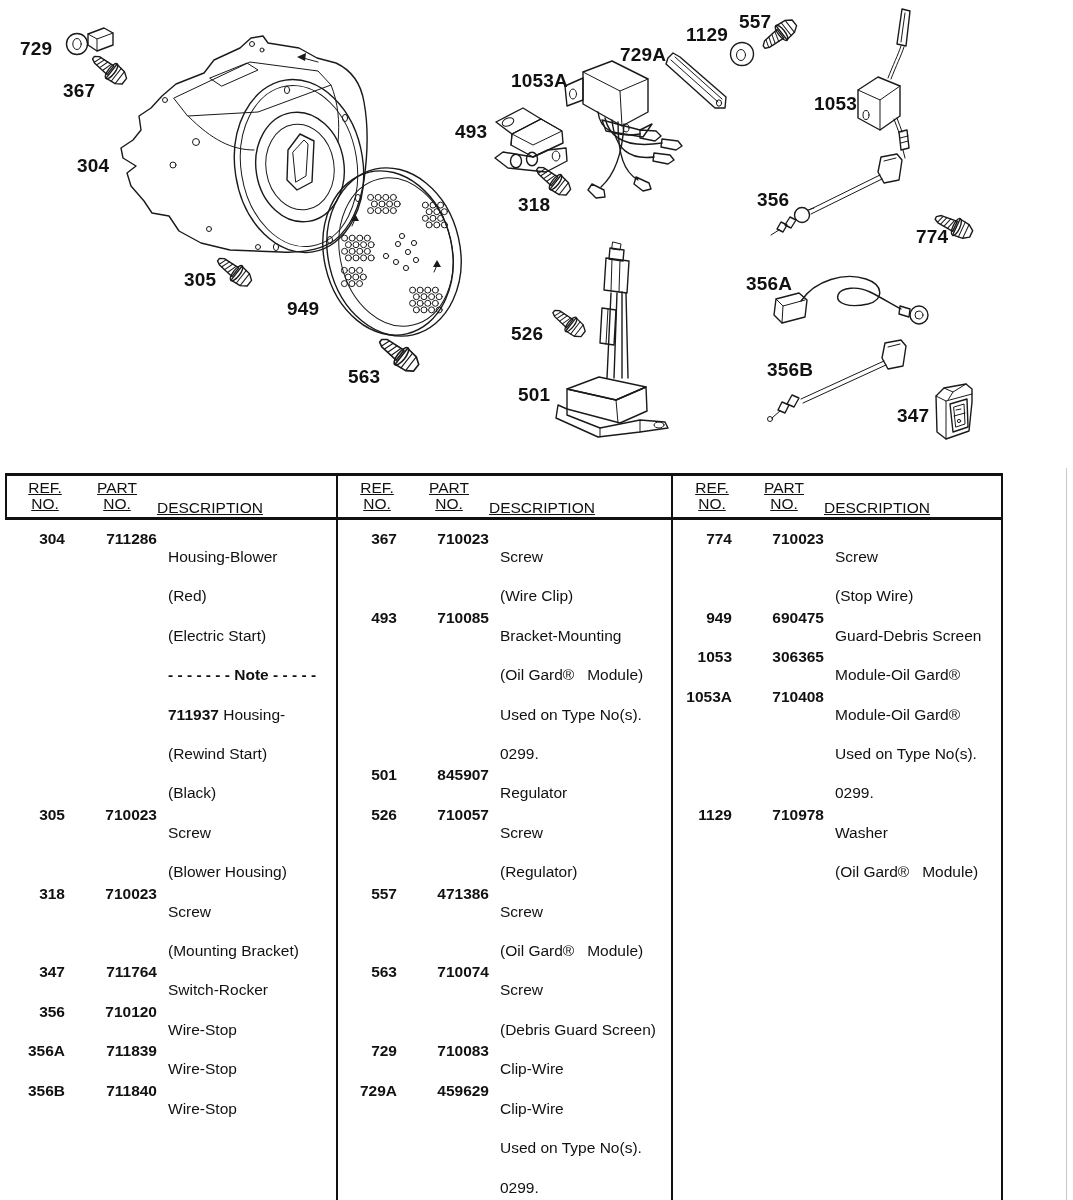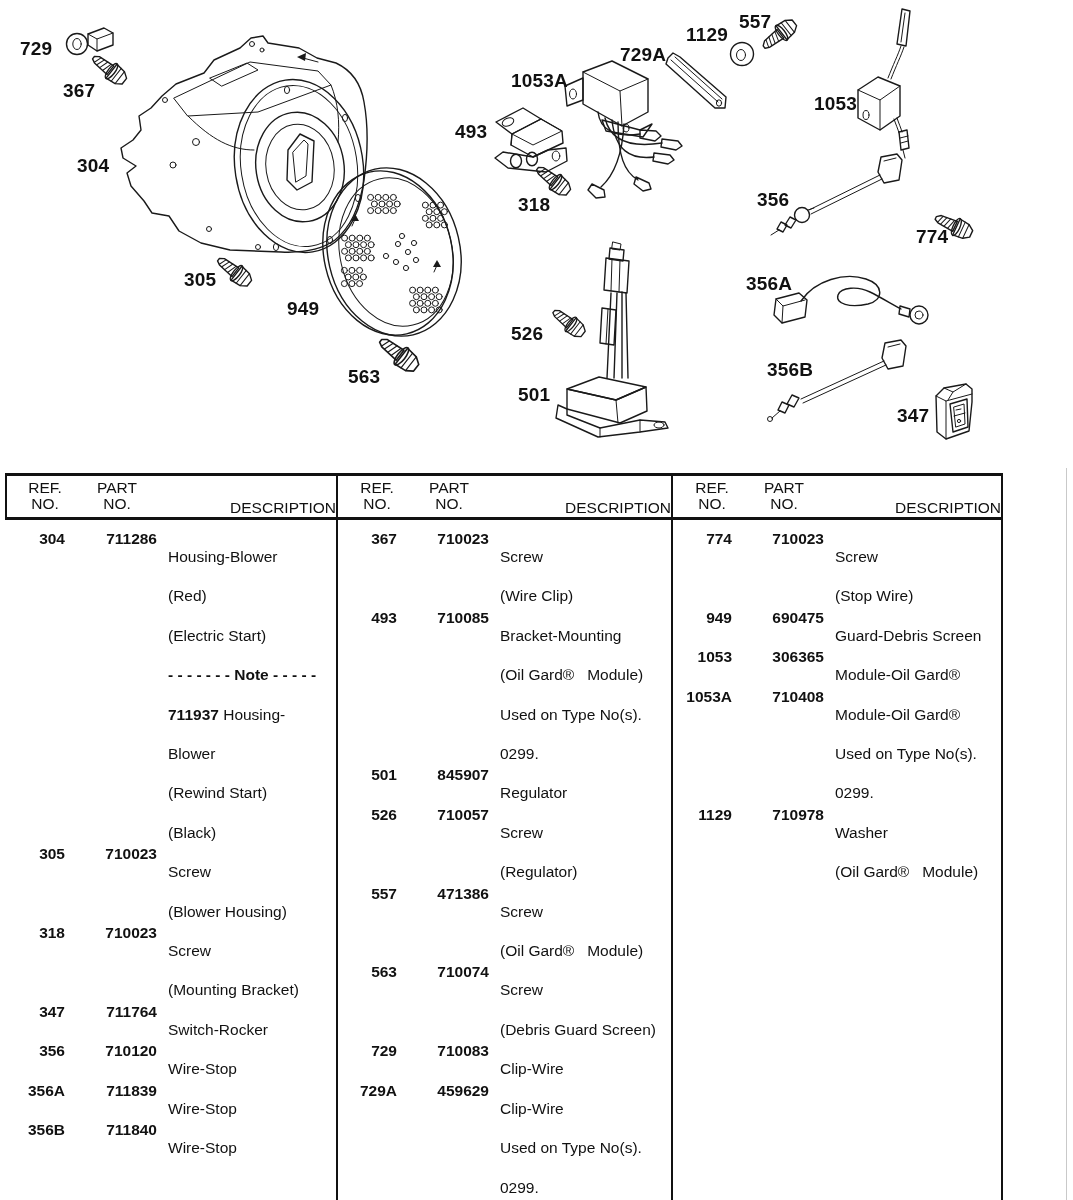--- a/index.html
+++ b/index.html
@@ -6,24 +6,24 @@
   body{width:1073px;height:1200px;font-family:"Liberation Sans",sans-serif;color:#111;}
   .page{position:relative;width:1073px;height:1200px;overflow:hidden;background:#fff;}
   .diagram{position:absolute;left:0;top:0;width:1073px;height:470px;}
   .diagram svg{position:absolute;left:0;top:0;}
   .callout{position:absolute;font-weight:bold;font-size:19px;letter-spacing:.2px;color:#111;white-space:nowrap;}
   
   .tline{position:absolute;background:#111;}
   .tcol{position:absolute;top:473px;box-sizing:border-box;}
   .thead{display:grid;grid-template-columns:60px 92px auto;height:44px;padding-top:7px;box-sizing:border-box;
          font-size:15.5px;line-height:16px;}
-  .thead .hc{text-align:center;}
+  .thead .hc{text-align:center;text-decoration:underline;}
   .thead .h-ref{padding-left:20px;}
   .thead .h-part{padding-left:12px;}
-  .thead .h-desc{display:flex;align-items:flex-end;justify-content:flex-end;padding-bottom:1px;}
+  .thead .h-desc{display:flex;align-items:flex-end;justify-content:flex-start;padding-bottom:1px;}
   .entries{margin-top:11px;}
   .trow{display:grid;grid-template-columns:60px 92px auto;line-height:21.4px;font-size:15.5px;}
   .tref,.tpart{font-weight:bold;text-align:right;}
   .tdesc{padding-left:11px;white-space:nowrap;margin-top:18px;}
   .bold{font-weight:bold;}
   .scan-edge{position:absolute;background:#c9c9c9;}
   
   .ink{stroke:#1a1a1a;fill:none;stroke-width:1.4;stroke-linejoin:round;stroke-linecap:round;}
   .ink-thin{stroke:#1a1a1a;fill:none;stroke-width:1;stroke-linejoin:round;stroke-linecap:round;}
   .ink-fill{fill:#1a1a1a;stroke:none;}
@@ -357,25 +357,20 @@
           <div class="tdesc bold">- - - - - - - Note - - - - -</div>
         </div>
         <div class="trow">
           <div class="tref"></div>
           <div class="tpart"></div>
           <div class="tdesc"><span class="bold">711937 </span>Housing-</div>
         </div>
         <div class="trow">
           <div class="tref"></div>
           <div class="tpart"></div>
-          <div class="tdesc">Blower</div>
-        </div>
-        <div class="trow">
-          <div class="tref"></div>
-          <div class="tpart"></div>
           <div class="tdesc">(Rewind Start)</div>
         </div>
         <div class="trow">
           <div class="tref"></div>
           <div class="tpart"></div>
           <div class="tdesc">(Black)</div>
         </div>
         <div class="trow">
           <div class="tref">305</div>
           <div class="tpart">710023</div>

